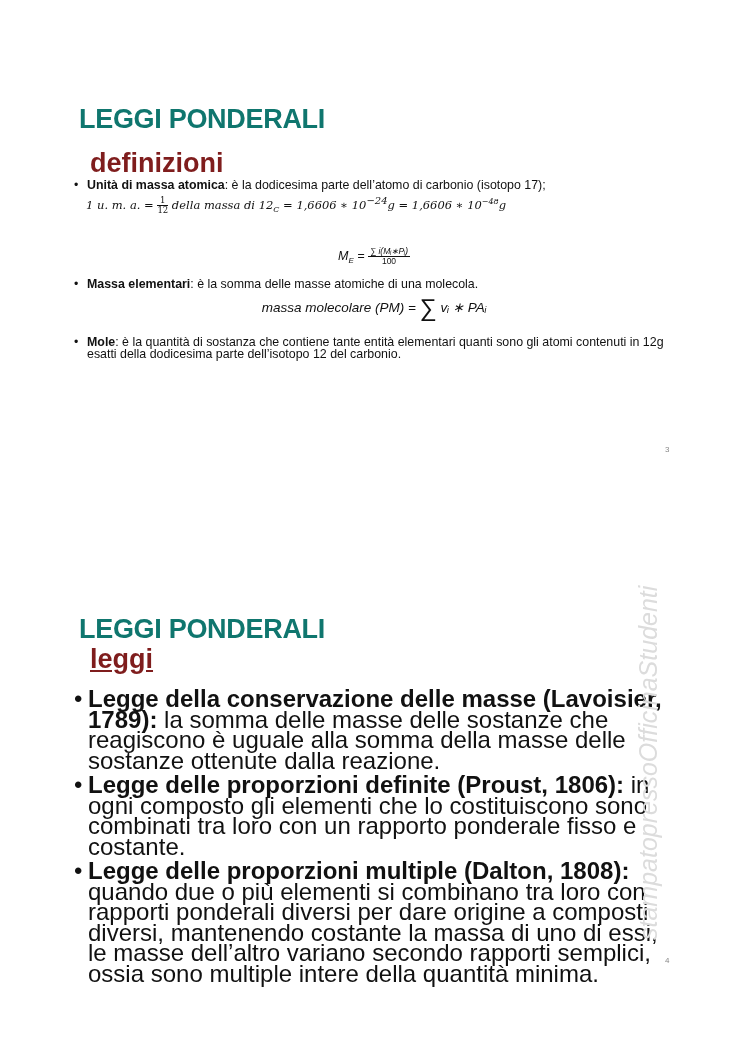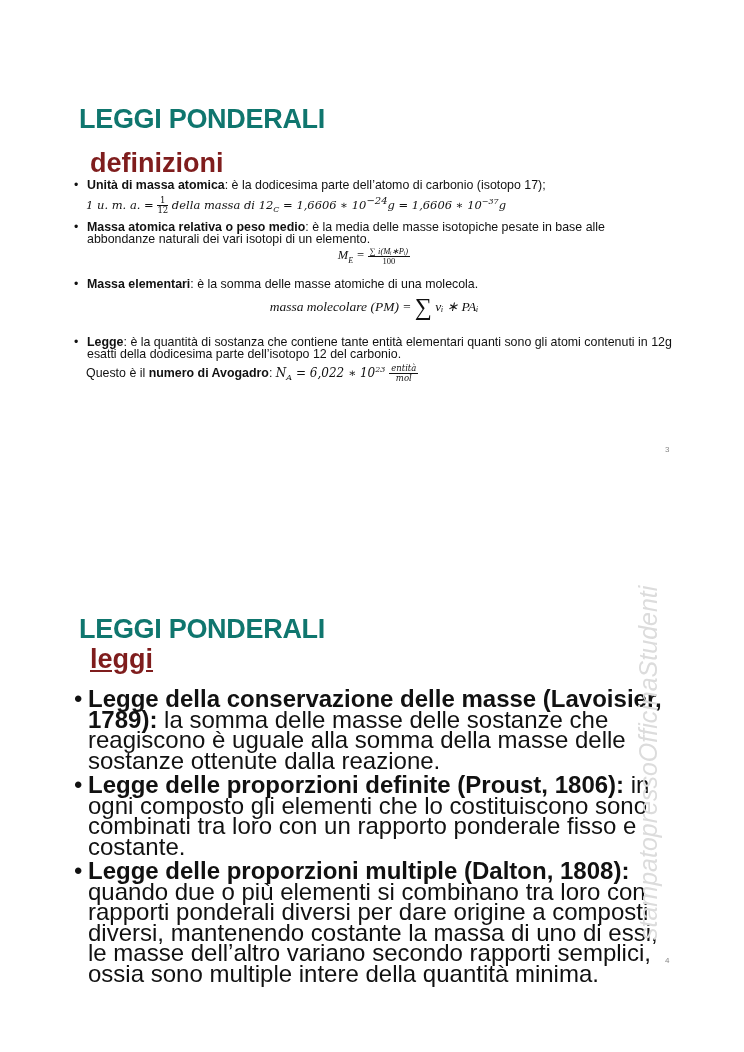--- a/index.html
+++ b/index.html
@@ -13,21 +13,21 @@
   .s1-title { top: 97px; }
   .s1-sub { top: 132px; }
   .s2-title { top: 107px; }
   .s2-sub { top: 128px; text-decoration: underline; }
   ul { list-style: none; margin: 0; padding: 0; }
   .b1 { position: absolute; left: 74px; width: 600px; font-size: 12.4px; line-height: 12px; }
   .b1 li { position: relative; padding-left: 13px; }
   .b1 li::before { content: "•"; position: absolute; left: 0; top: 0; }
   .b1 .bl { font-weight: bold; }
   .math { font-family: "DejaVu Serif", serif; font-style: italic; font-size: 12px; }
-  .eq { text-align: center; font-family: Liberation Serif, serif; font-style: italic; }
+  .eq { text-align: center; font-family: Liberation Sans, sans-serif; font-style: italic; }
   .frac { display: inline-block; vertical-align: middle; text-align: center; font-size: 8.5px; line-height: 9px; }
   .frac .num { display: block; border-bottom: 1px solid #111; padding: 0 2px; }
   .frac .den { display: block; }
   .b2 { position: absolute; left: 74px; width: 600px; font-size: 24px; line-height: 20.5px; }
   .b2 li { position: relative; padding-left: 14px; margin-bottom: 4px; }
   .b2 li::before { content: "•"; position: absolute; left: 0; top: 0; }
   .b2 .bl { font-weight: bold; }
   .pagenum { position: absolute; font-size: 8px; color: #888; }
   .watermark { position: absolute; left: 634px; top: 540px; width: 400px; height: 30px;
                transform-origin: 0 0; transform: translate(0, 400px) rotate(-90deg);
@@ -40,49 +40,41 @@
   <h1 class="title s1-title">LEGGI PONDERALI</h1>
   <h2 class="subtitle s1-sub">definizioni</h2>
 
   <ul class="b1" style="top:179px;">
     <li>
       <span class="bl">Unità di massa atomica</span><span>: è la dodicesima parte dell’atomo di carbonio (isotopo 17);</span>
     </li>
   </ul>
   <div class="math" style="position:absolute; left:86px; top:195px; font-size:11.5px;">
     <span>1 u. m. a. =</span>
-    <span class="frac" style="font-style:normal;"><span class="num">1</span><span class="den">12</span></span><span> della massa di 12</span><sub style="font-size:8px;">C</sub><span> = 1,6606 ∗ 10</span><sup style="font-size:10px;">−24</sup><span>g = 1,6606 ∗ 10</span><sup style="font-size:8px;">−37</sup><span>g</span>
+    <span class="frac" style="font-style:normal;"><span class="num">1</span><span class="den">12</span></span><span> della massa di 12</span><sub style="font-size:8px;">C</sub><span> = 1,6606 ∗ 10</span><sup style="font-size:10px;">−24</sup><span>g = 1,6606 ∗ 10</span><sup style="font-size:8px;">−48</sup><span>g</span>
   </div>
 
-  <ul class="b1" style="top:221px;">
-    <li>
-      <span class="bl">Massa atomica relativa o peso medio</span><span>: è la media delle masse isotopiche pesate in base alle abbondanze naturali dei vari isotopi di un elemento.</span>
-    </li>
-  </ul>
   <div class="eq" style="position:absolute; left:74px; width:600px; top:247px; font-size:12.5px;">
     <span>M</span><sub style="font-size:8px;">E</sub><span> = </span><span class="frac"><span class="num">∑ i(Mᵢ∗Pᵢ)</span><span class="den" style="font-style:normal;">100</span></span>
   </div>
 
   <ul class="b1" style="top:278px;">
     <li>
       <span class="bl">Massa elementari</span><span>: è la somma delle masse atomiche di una molecola.</span>
     </li>
   </ul>
   <div class="eq" style="position:absolute; left:74px; width:600px; top:294px; font-size:13.5px;">
     <span>massa molecolare (PM) = </span><span style="font-size:24px; font-style:normal; vertical-align:-4px;">∑</span><span> vᵢ ∗ PAᵢ</span>
   </div>
 
   <ul class="b1" style="top:336px;">
     <li>
-      <span class="bl">Legge</span><span>: è la quantità di sostanza che contiene tante entità elementari quanti sono gli atomi contenuti in 12g esatti della dodicesima parte dell’isotopo 12 del carbonio.</span>
+      <span class="bl">Mole</span><span>: è la quantità di sostanza che contiene tante entità elementari quanti sono gli atomi contenuti in 12g esatti della dodicesima parte dell’isotopo 12 del carbonio.</span>
     </li>
   </ul>
-  <div style="position:absolute; left:86px; top:364px; font-size:12.4px;">
-    <span>Questo è il </span><span style="font-weight:bold;">numero di Avogadro</span><span>: </span><span class="math"><span>N</span><sub style="font-size:8px;">A</sub><span> = 6,022 ∗ 10</span><sup style="font-size:8px;">23</sup> <span class="frac"><span class="num">entità</span><span class="den">mol</span></span></span>
-  </div>
 
 
   <div class="pagenum" style="left:665px; top:445px;">3</div>
 </section>
 
 <section class="slide slide2">
   <h1 class="title s2-title">LEGGI PONDERALI</h1>
   <h2 class="subtitle s2-sub">leggi</h2>
 
   <ul class="b2" style="top:189px;">

